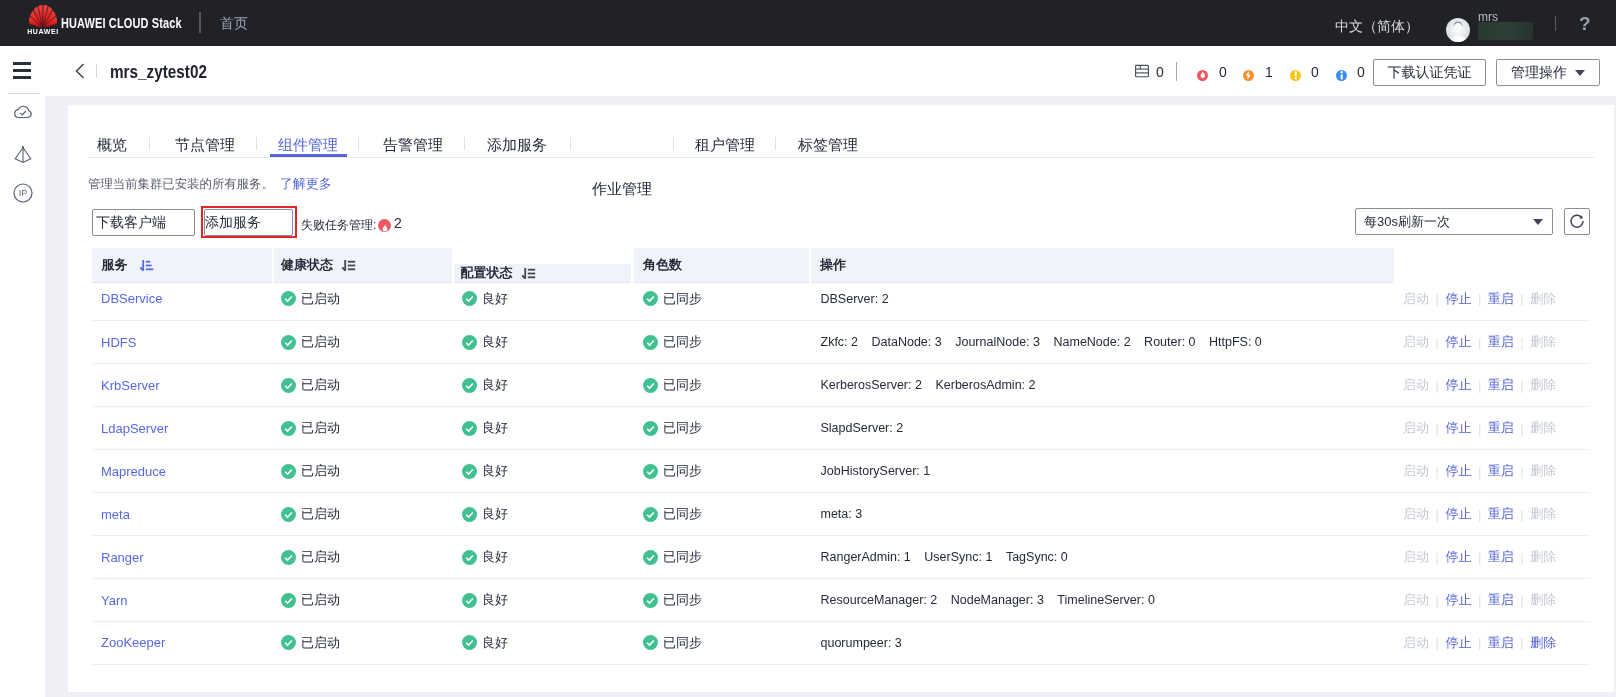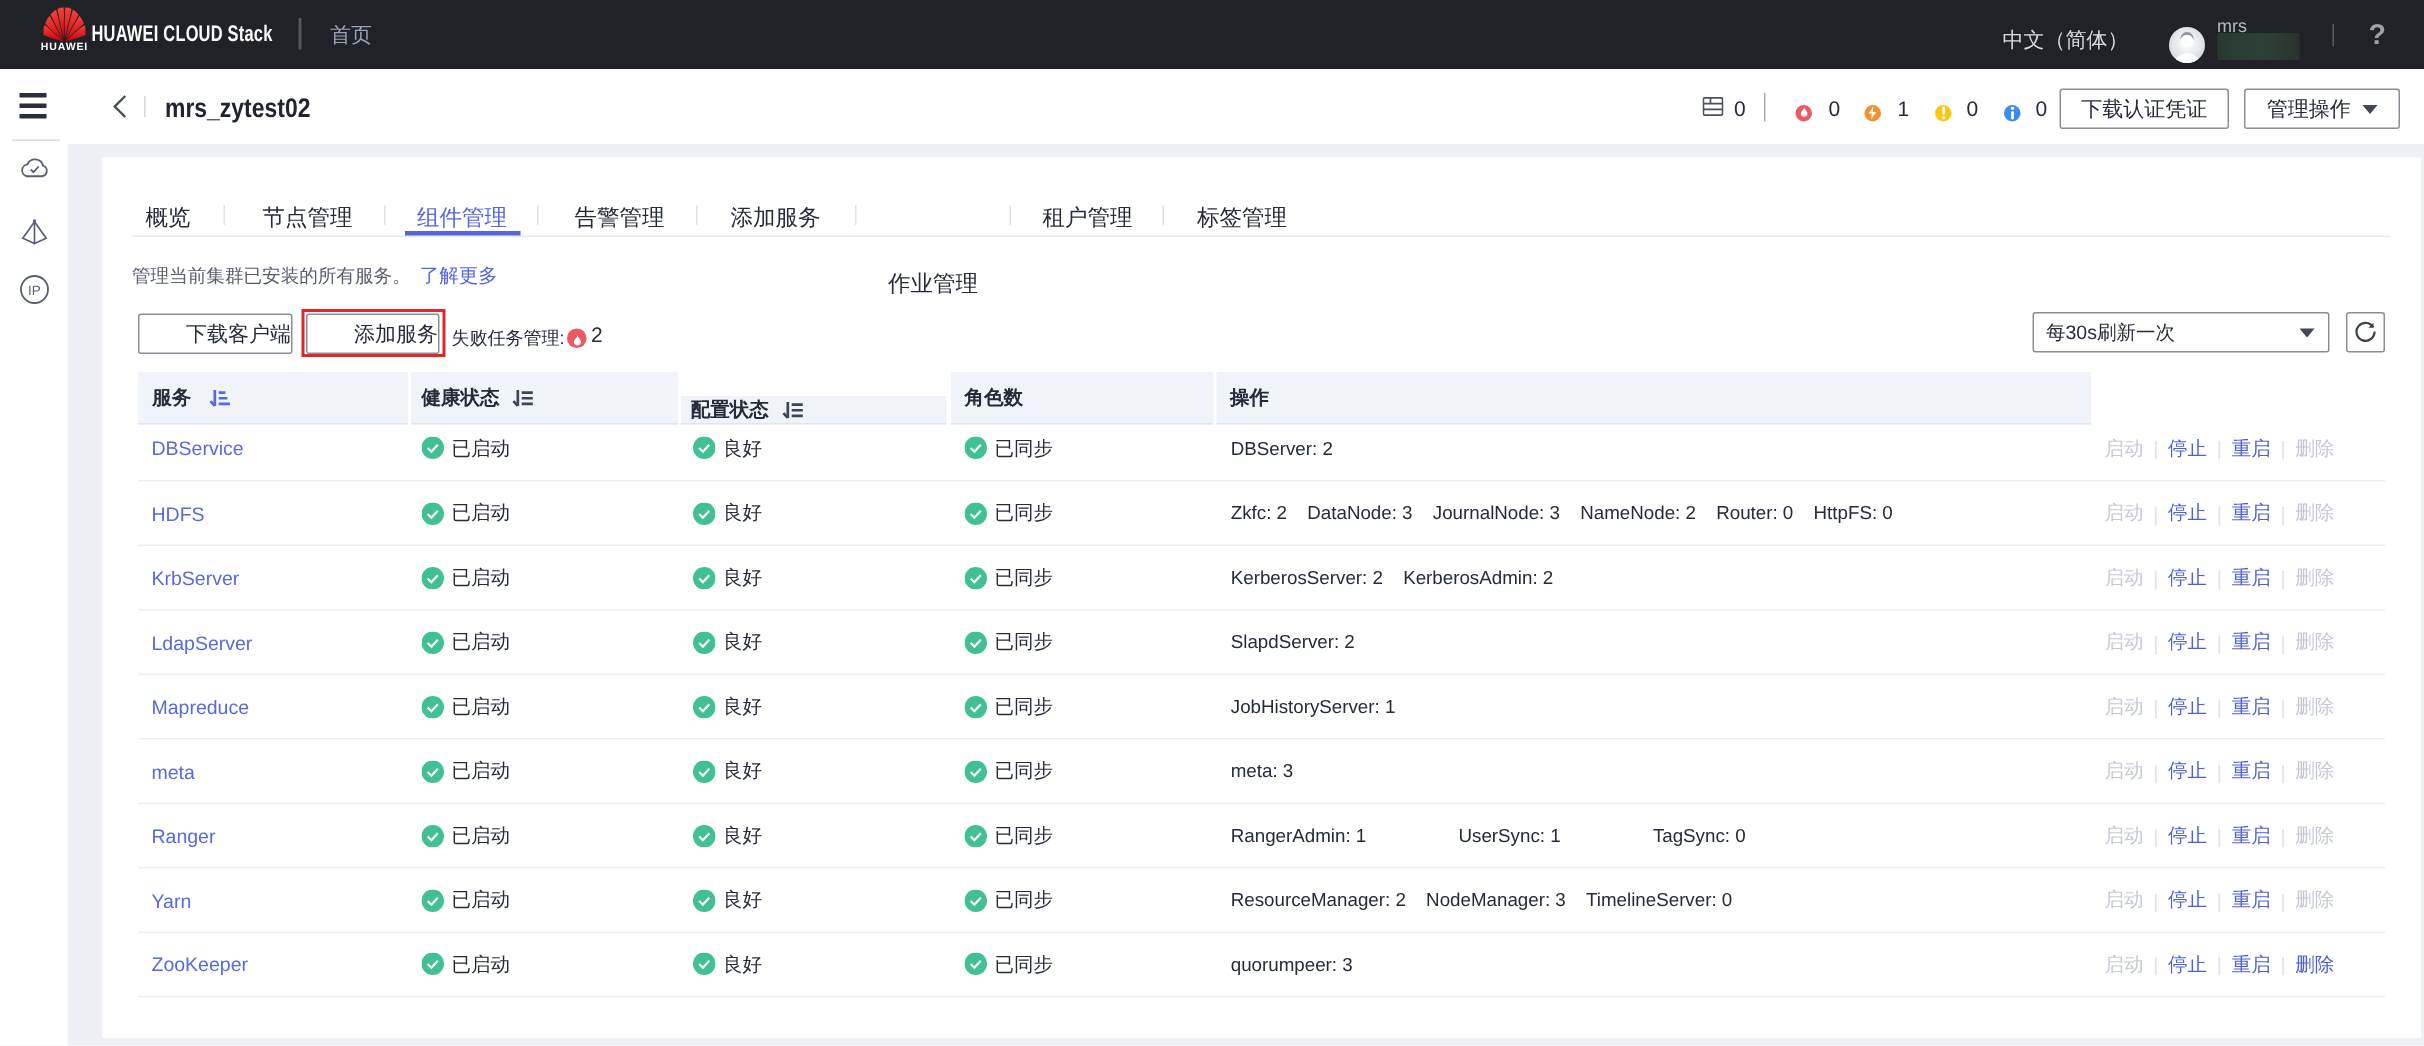--- a/index.html
+++ b/index.html
@@ -43,21 +43,21 @@
 .tab.active { color:#5565dd; }
 .tabsep { position:absolute; top:137px; width:1px; height:13px; background:#dfe1e6; }
 #tabline { position:absolute; left:88px; top:157px; width:1506px; height:1px; background:#e7e9ef; }
 #tabunder { position:absolute; left:270px; top:154px; width:77px; height:3px; background:#5565dd; }
 
 
 #desc { position:absolute; left:88px; top:175px; font-size:12.4px; color:#575d6c; }
 #desc a { color:#5565dd; text-decoration:none; font-size:13px; margin-left:6px; }
 
 
-.tbtn { position:absolute; top:209px; height:27px; background:#fff; border:1px solid #8a8e99; border-radius:2px; font-size:14px; color:#252b3a; text-align:right; line-height:25px; }
+.tbtn { position:absolute; top:209px; height:27px; background:#fff; border:1px solid #8a8e99; border-radius:2px; font-size:14px; color:#252b3a; text-align:left; line-height:25px; }
 #redbox { position:absolute; left:201px; top:206px; width:96px; height:32px; border:2.5px solid #e02626; }
 #failtxt { position:absolute; left:301px; top:217px; font-size:12px; color:#252b3a; }
 #failflame { position:absolute; left:378px; top:219px; width:13px; height:13px; border-radius:50%; background:#ee5862; }
 #failnum { position:absolute; left:394px; top:215px; font-size:14px; color:#252b3a; }
 #selbox { position:absolute; left:1355px; top:208px; width:198px; height:27px; border:1px solid #8a8e99; border-radius:2px; background:#fff; font-size:13px; color:#252b3a; line-height:25px; padding-left:8px; }
 #selcaret { position:absolute; left:1533px; top:219px; width:0; height:0; border-left:5px solid transparent; border-right:5px solid transparent; border-top:6px solid #41465a; }
 #refbtn { position:absolute; left:1564px; top:208px; width:26px; height:27px; border:1px solid #8a8e99; border-radius:2px; background:#fff; }
 
 
 #table { position:absolute; left:92px; top:248px; width:1498px; }
@@ -498,21 +498,21 @@
         </svg>
         <span>良好</span>
       </div>
       <div class="dcell st" style="padding-left:9.5px;">
         <svg width="15" height="15" viewBox="0 0 16 16">
           <circle cx="8" cy="8" r="8" fill="#41c192"></circle>
           <path d="M4.4 8.2 L7.0 10.8 L11.6 5.8" fill="none" stroke="#fff" stroke-width="1.6"></path>
         </svg>
         <span>已同步</span>
       </div>
-      <div class="dcell roles" style="padding-left:9.5px;gap:48px;">
+      <div class="dcell roles" style="padding-left:9.5px;">
         <span>RangerAdmin: 1</span>
         <span>UserSync: 1</span>
         <span>TagSync: 0</span>
       </div>
       <div class="dcell ops">
         <span class="dis">启动</span>
         <span class="sp">|</span>
         <span class="lnk">停止</span>
         <span class="sp">|</span>
         <span class="lnk">重启</span>

